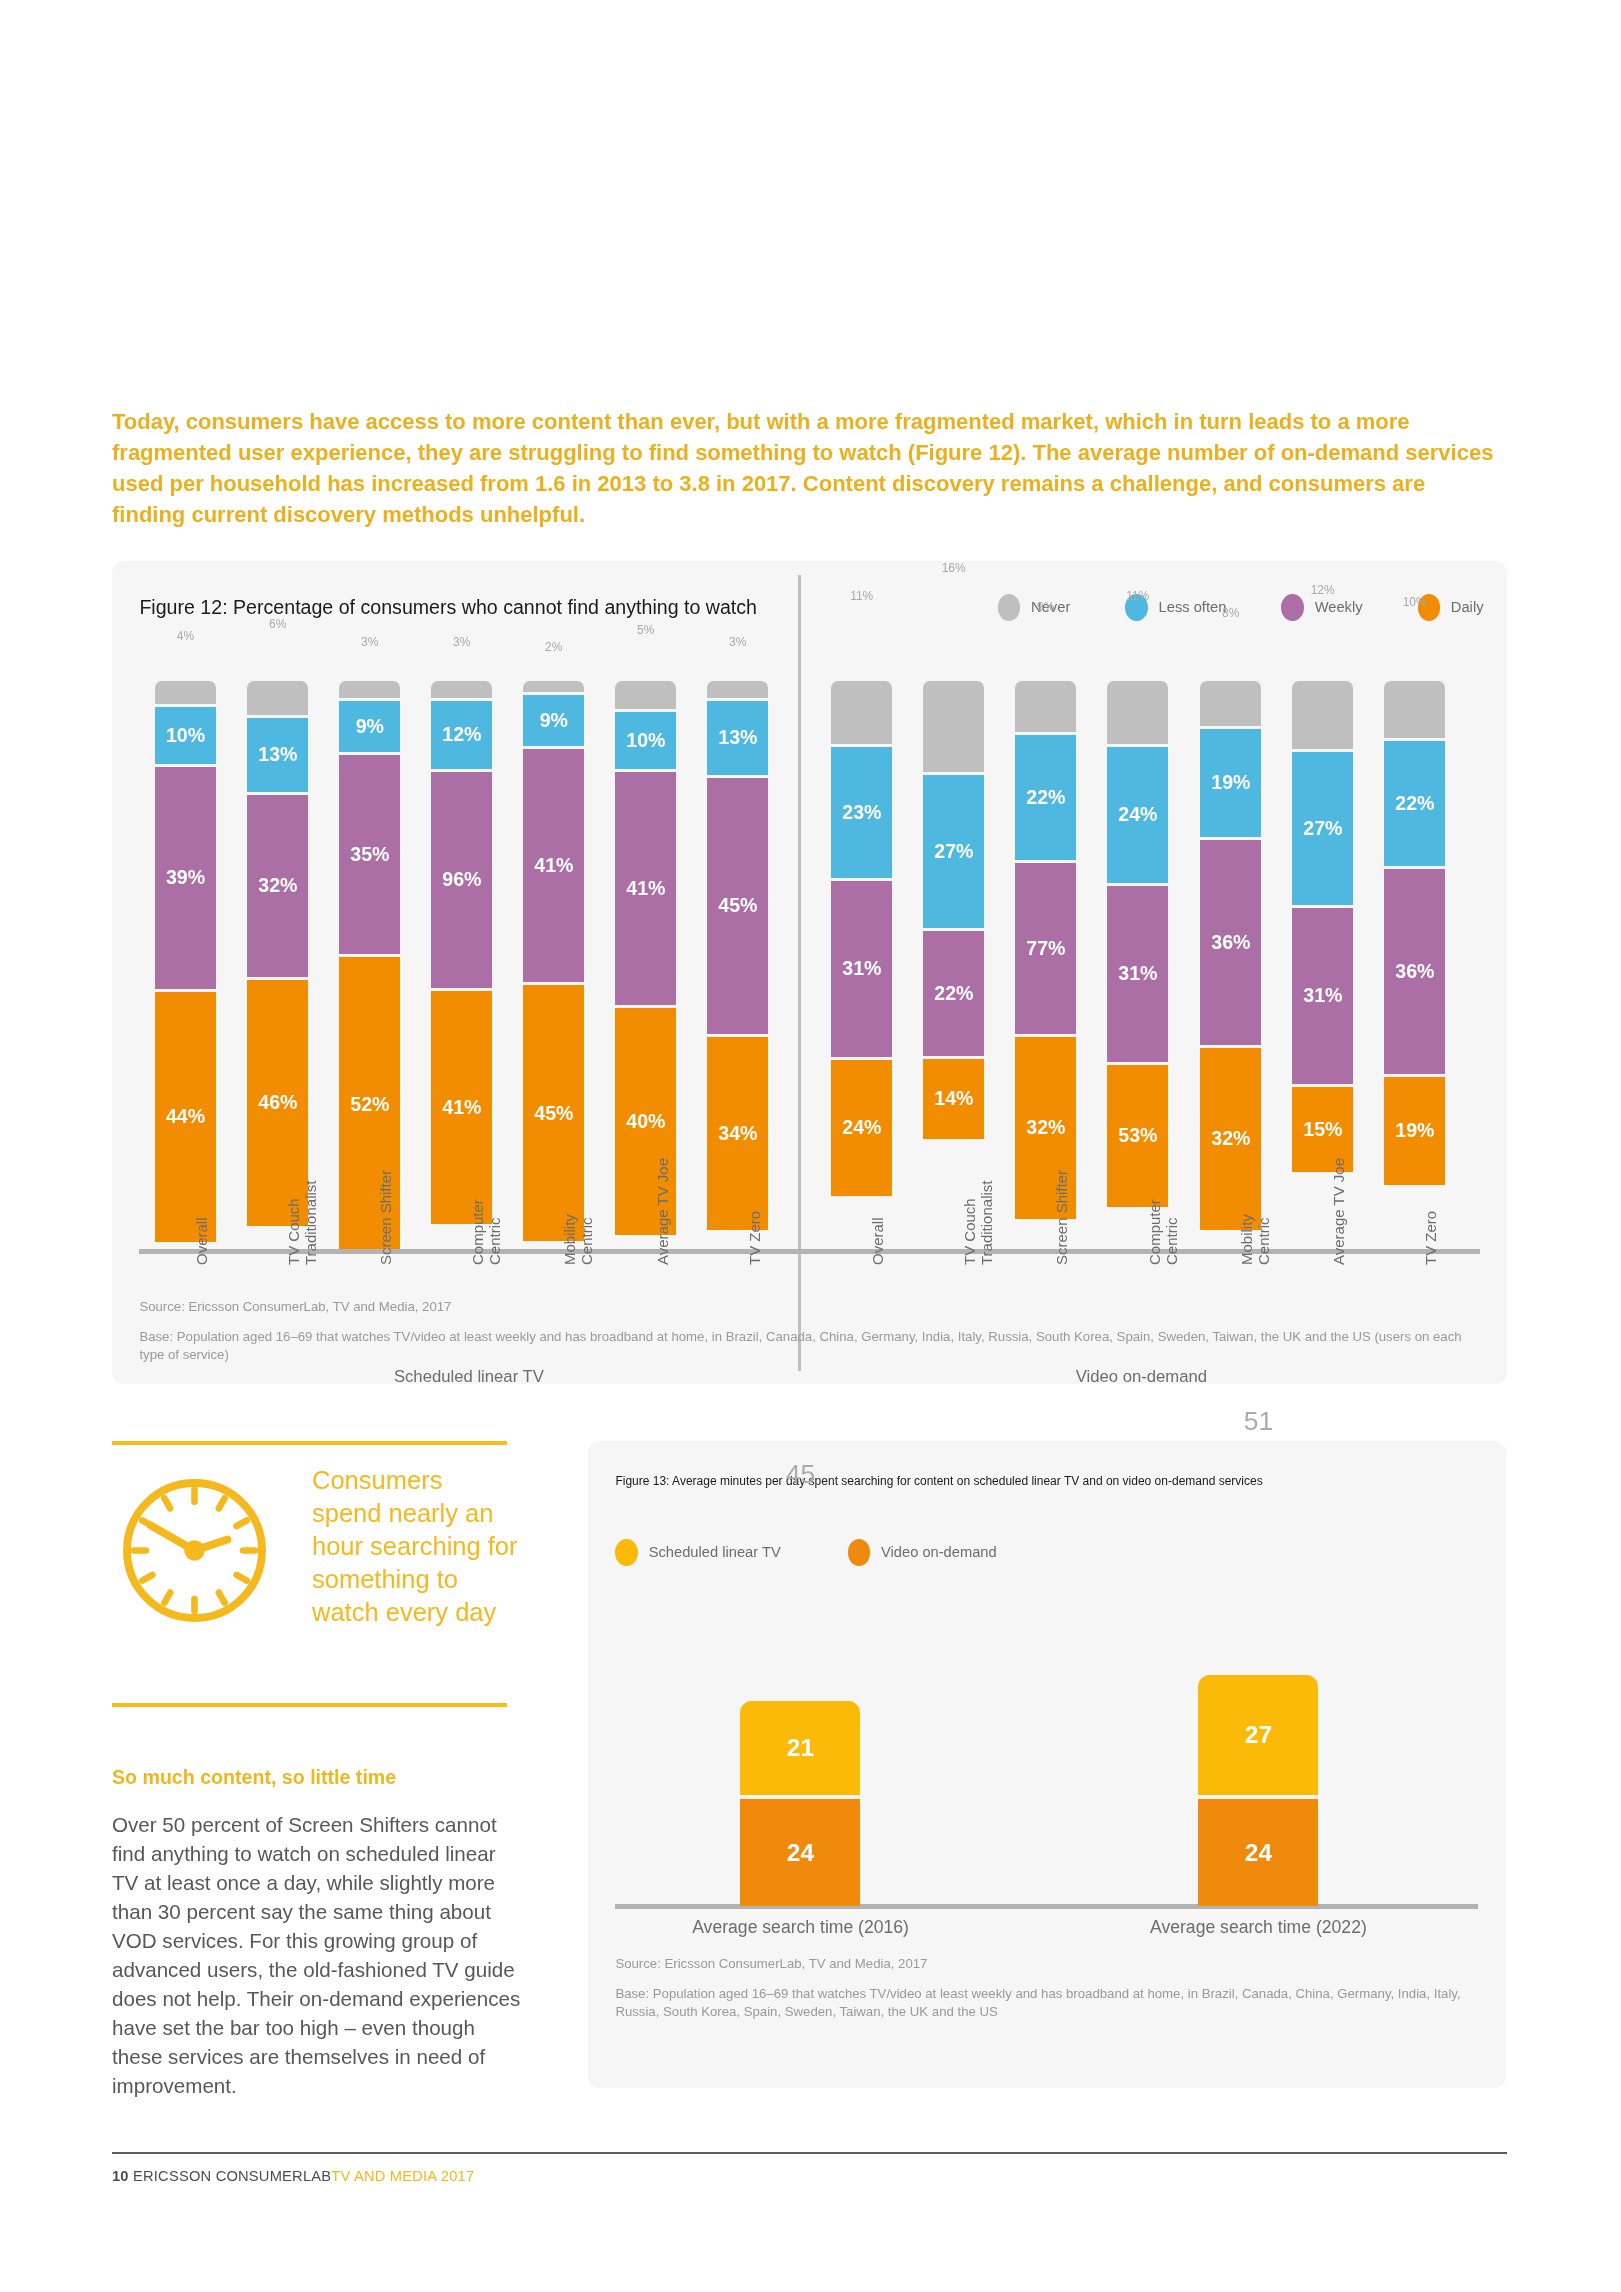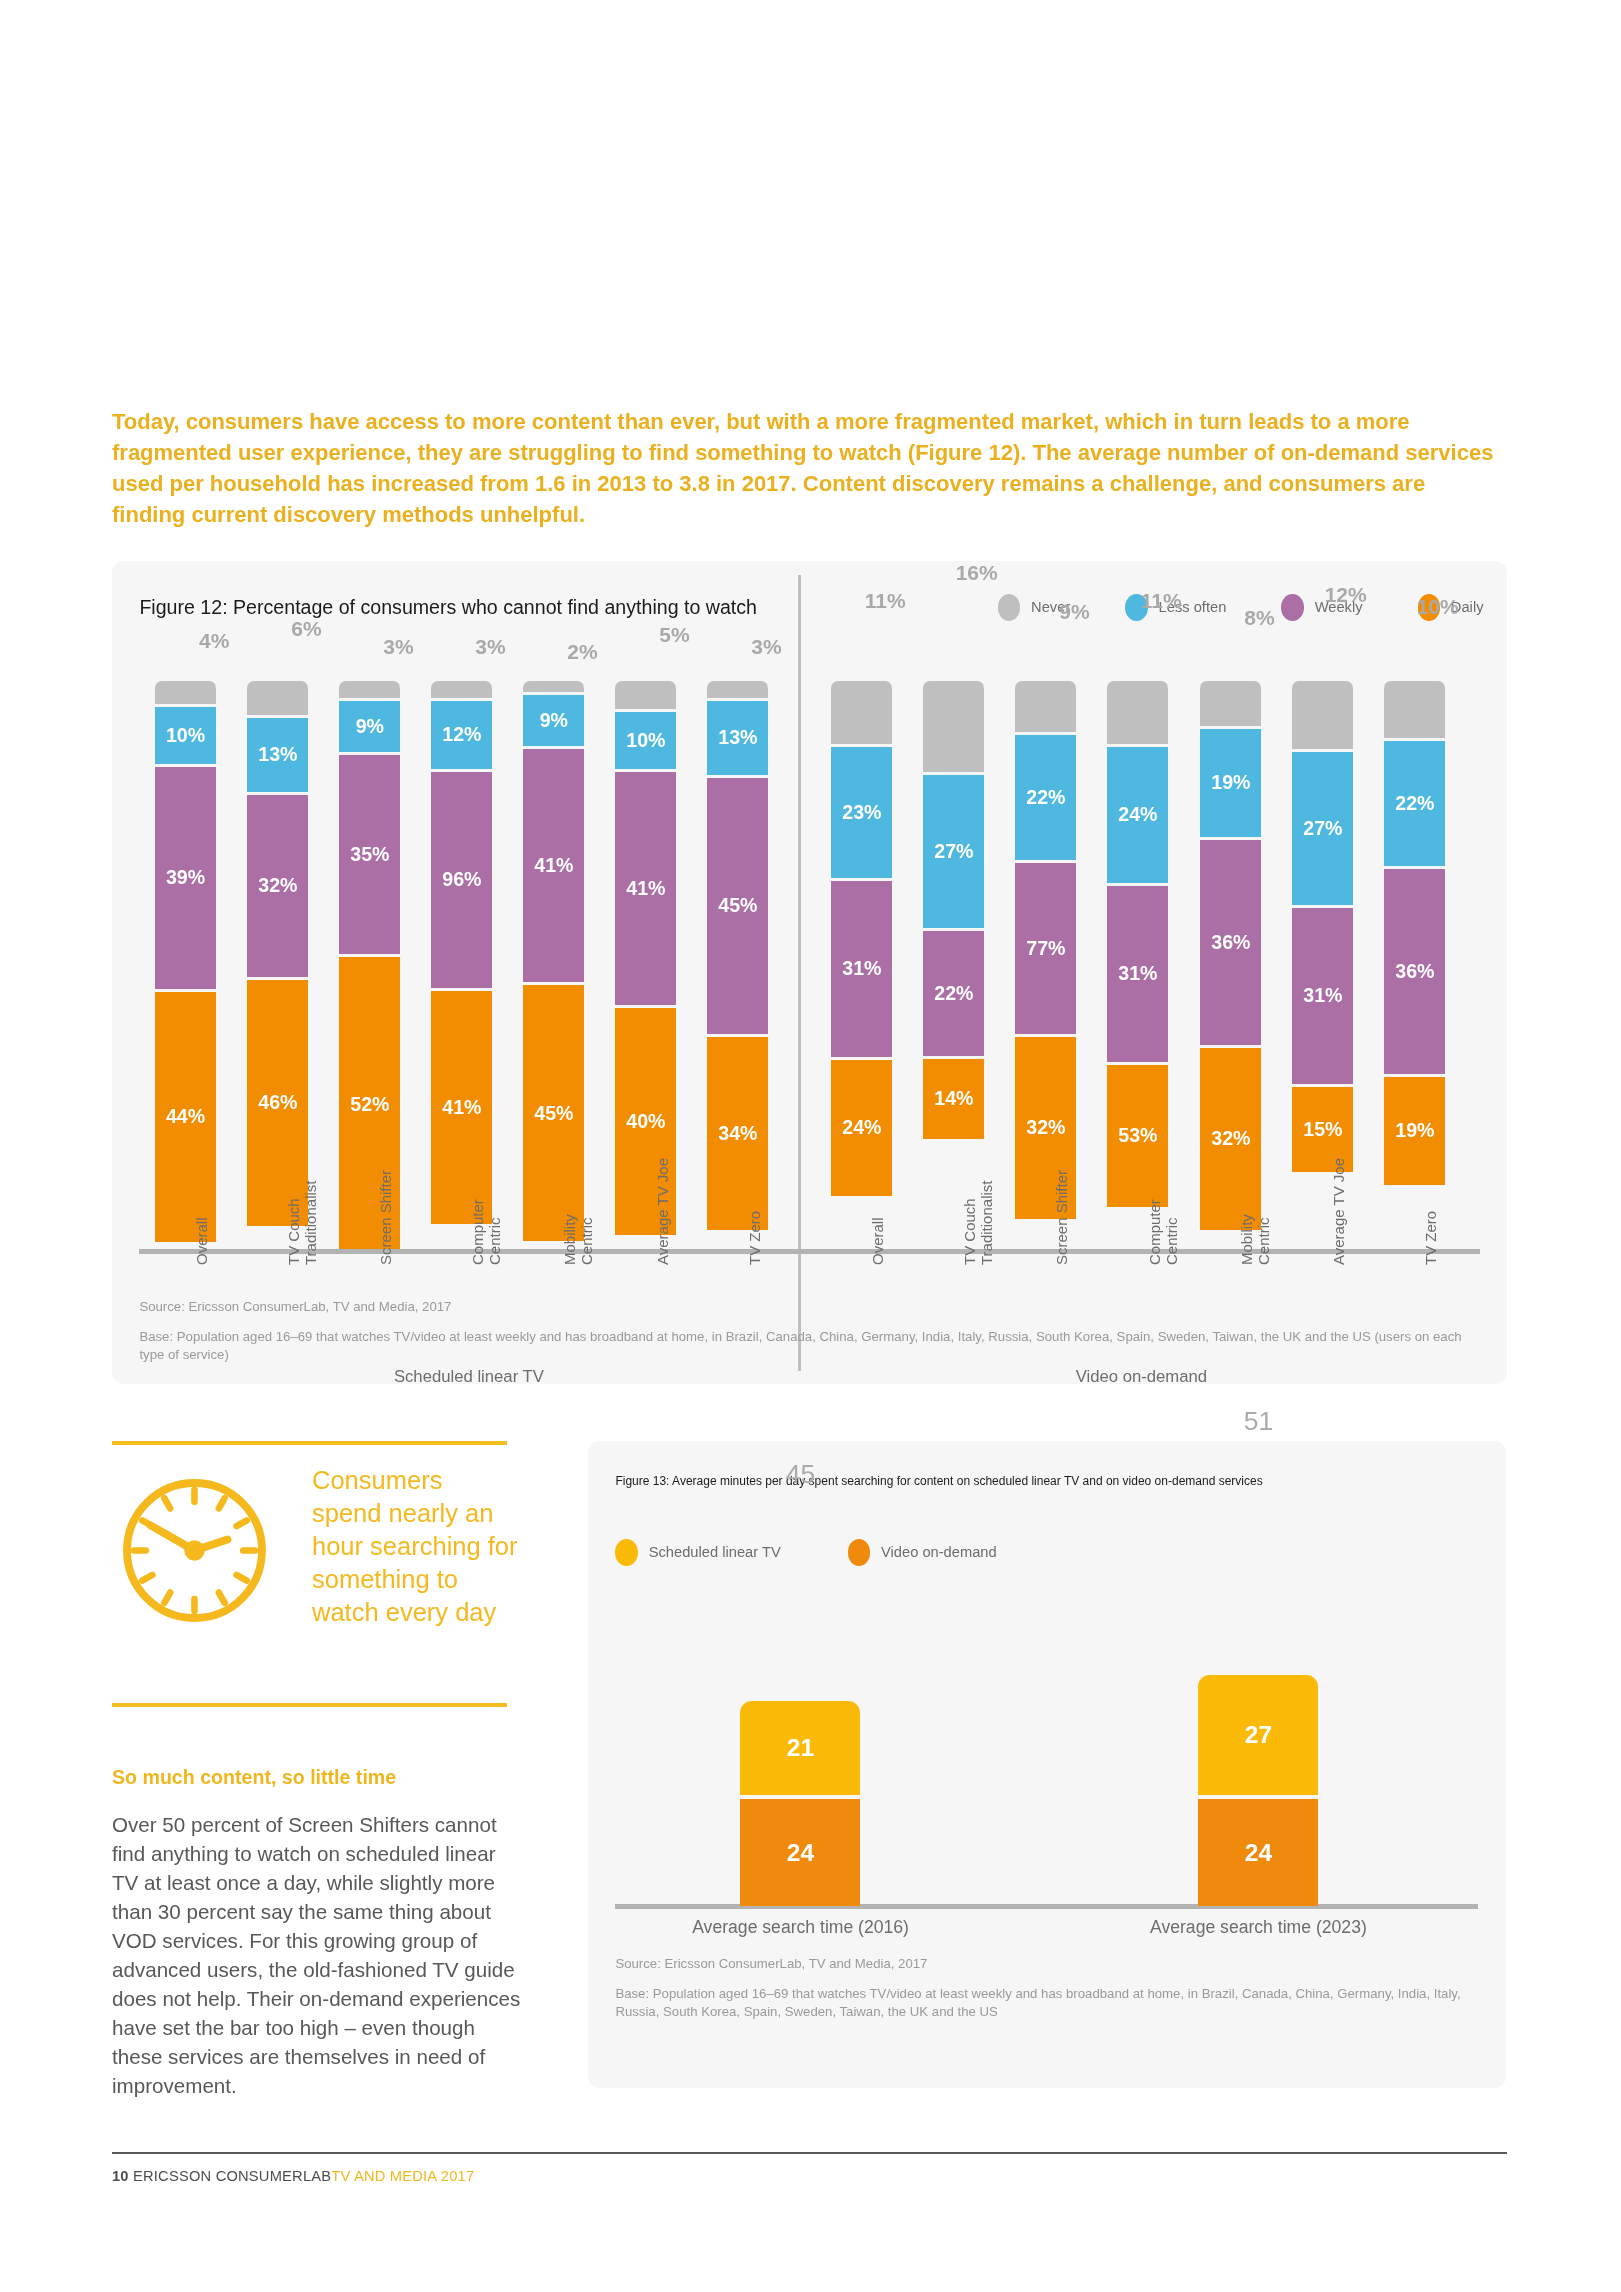--- a/index.html
+++ b/index.html
@@ -64,22 +64,22 @@
   .seg{
     width:100%;box-sizing:border-box;
     display:flex;align-items:center;justify-content:center;
     color:#ffffff;font-size:19.6px;font-weight:bold;
     margin-bottom:2.9px;
     overflow:hidden;
   }
   .seg.never{border-radius:6.9px 6.9px 0 0;margin-bottom:2.9px;}
   .seg:last-child{margin-bottom:0;}
   .nevlabel{
-    position:absolute;width:88px;left:-13.7px;text-align:right;
-    font-size:21px;color:#A9A9A9;font-weight:bold;
+    position:absolute;width:88px;left:-13.7px;text-align:center;
+    font-size:12px;color:#A9A9A9;font-weight:normal;
   }
 
   .xlab{
     position:absolute;
     font-size:15px;color:#6d6d6d;
     transform-origin:left top;
     transform:rotate(-90deg);
     white-space:nowrap;
     line-height:16.7px;
   }
@@ -407,21 +407,21 @@
             <div class="tot13" style="top: -242px;">45</div>
             <div class="seg13 top" style="height: 94px; background: rgb(251, 186, 7);">21</div>
             <div class="seg13" style="height: 107px; background: rgb(240, 138, 12);">24</div>
           </div>
           <div class="xlab13" style="left: -10.8px;">Average search time (2016)</div>
           <div class="bar13" style="left: 583px;">
             <div class="tot13" style="top: -269px;">51</div>
             <div class="seg13 top" style="height: 120px; background: rgb(251, 186, 7);">27</div>
             <div class="seg13" style="height: 107px; background: rgb(240, 138, 12);">24</div>
           </div>
-          <div class="xlab13" style="left: 447px;">Average search time (2023)</div>
+          <div class="xlab13" style="left: 447px;">Average search time (2022)</div>
         </div>
     </div>
 
     <div class="src13">
       <div>Source: Ericsson ConsumerLab, TV and Media, 2017</div>
       <div class="base">Base: Population aged 16–69 that watches TV/video at least weekly and has broadband at home, in Brazil, Canada, China, Germany, India, Italy, Russia, South Korea, Spain, Sweden, Taiwan, the UK and the US</div>
     </div>
   </section>
 
   <div class="footrule"></div>

